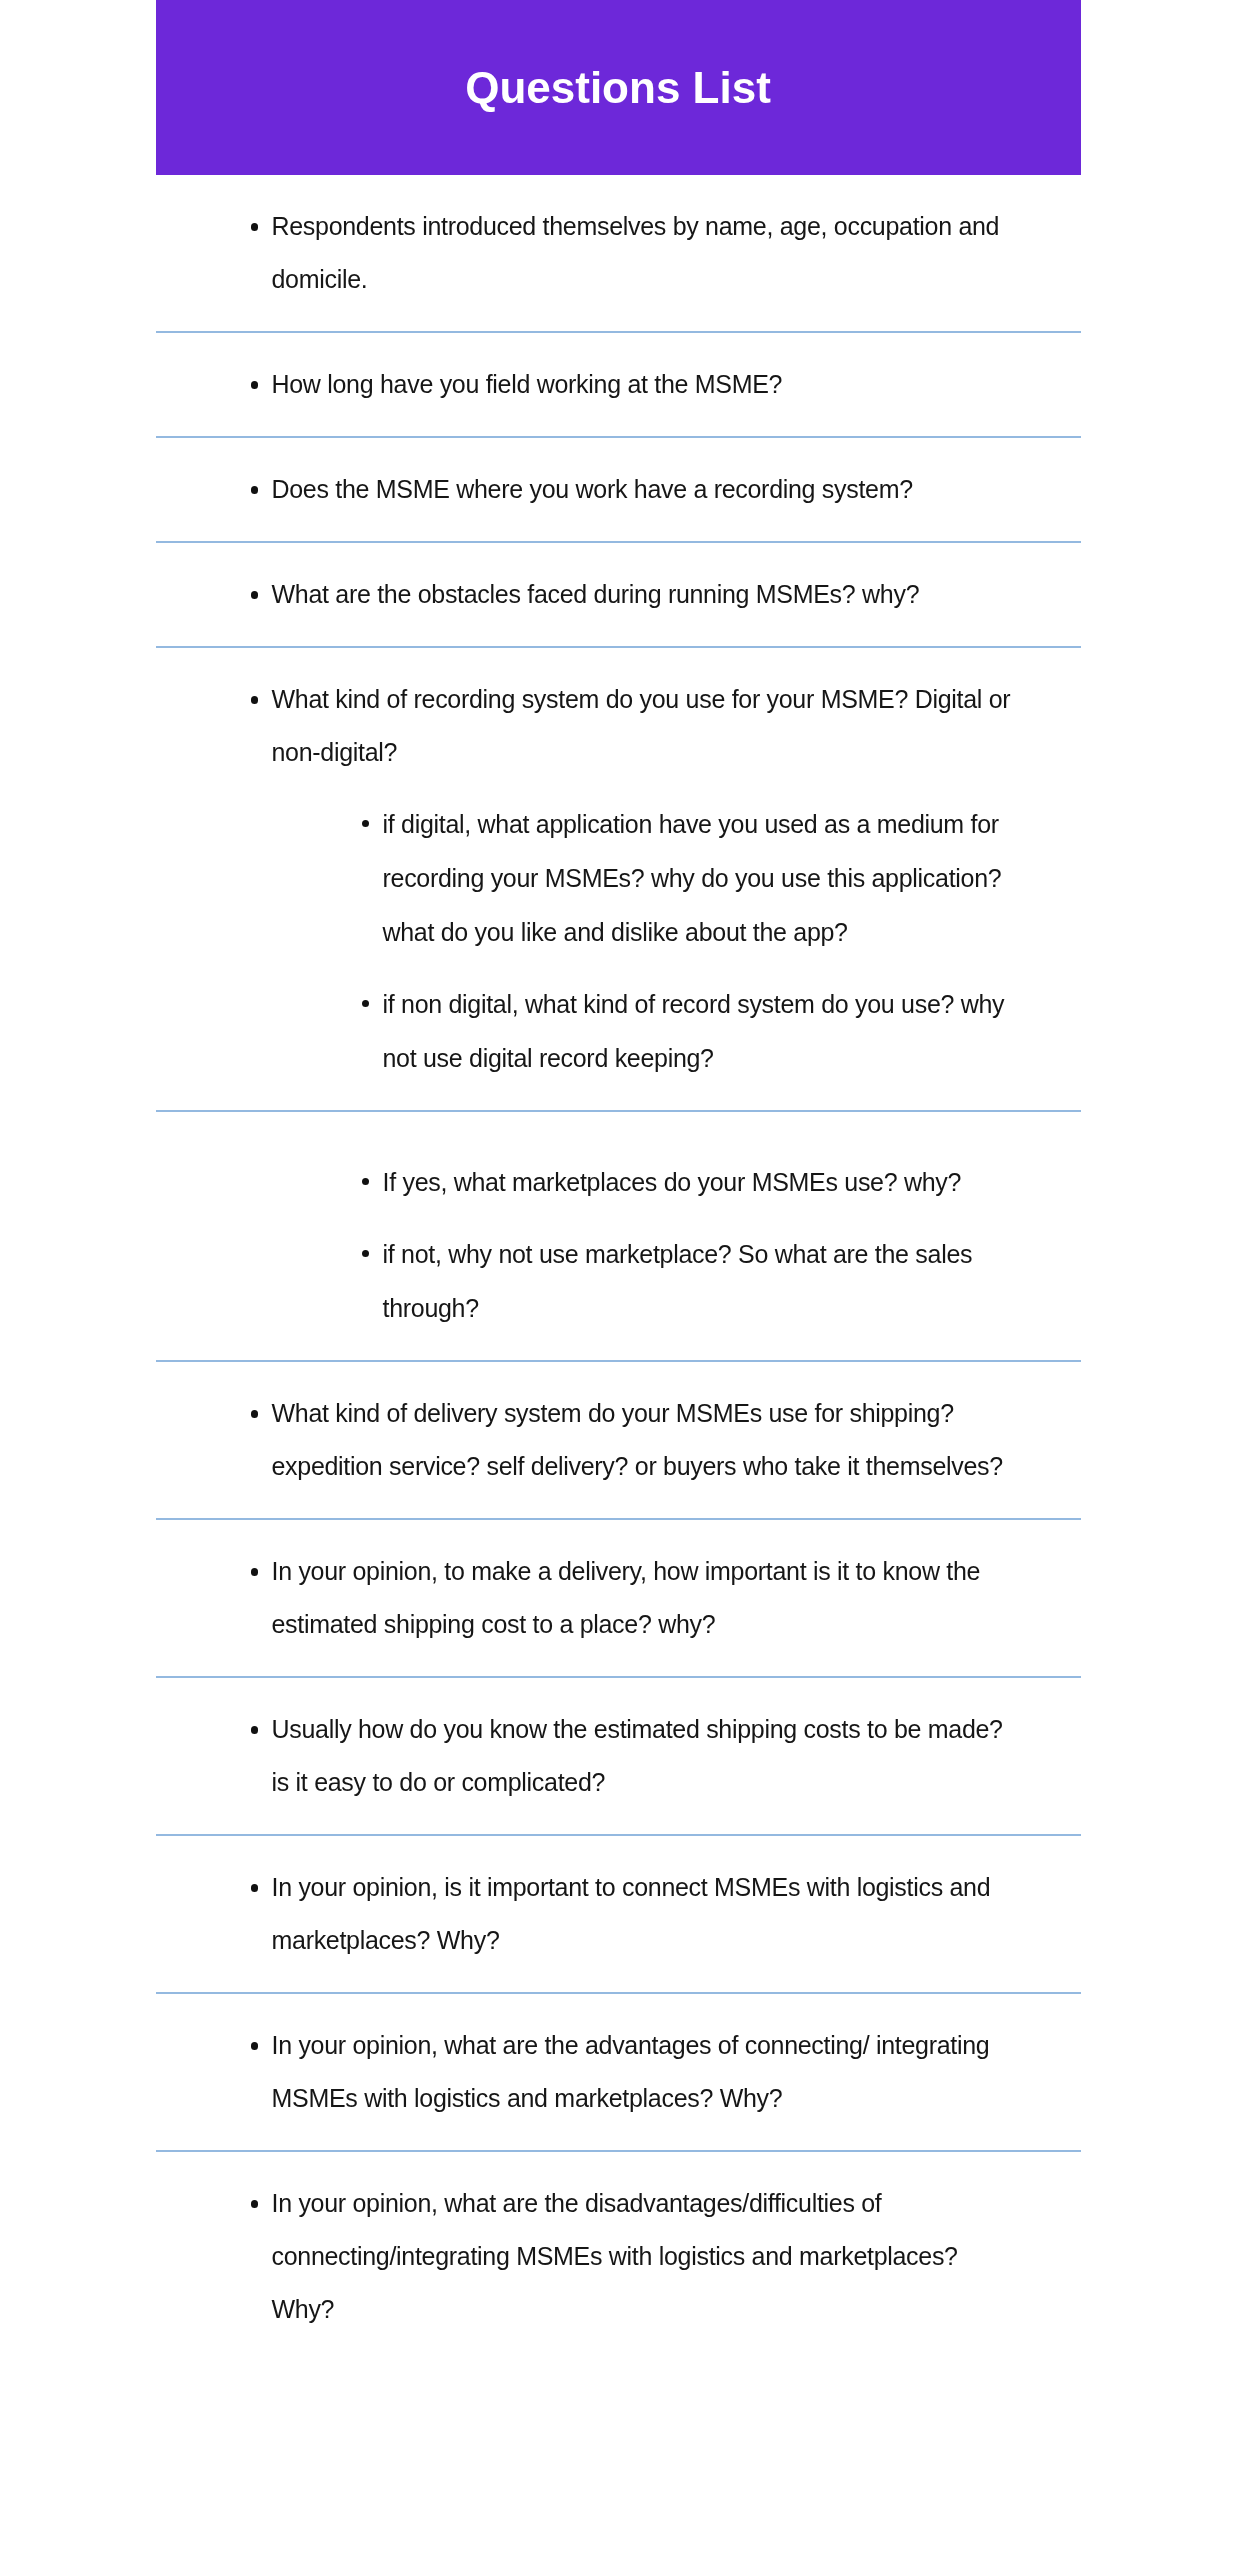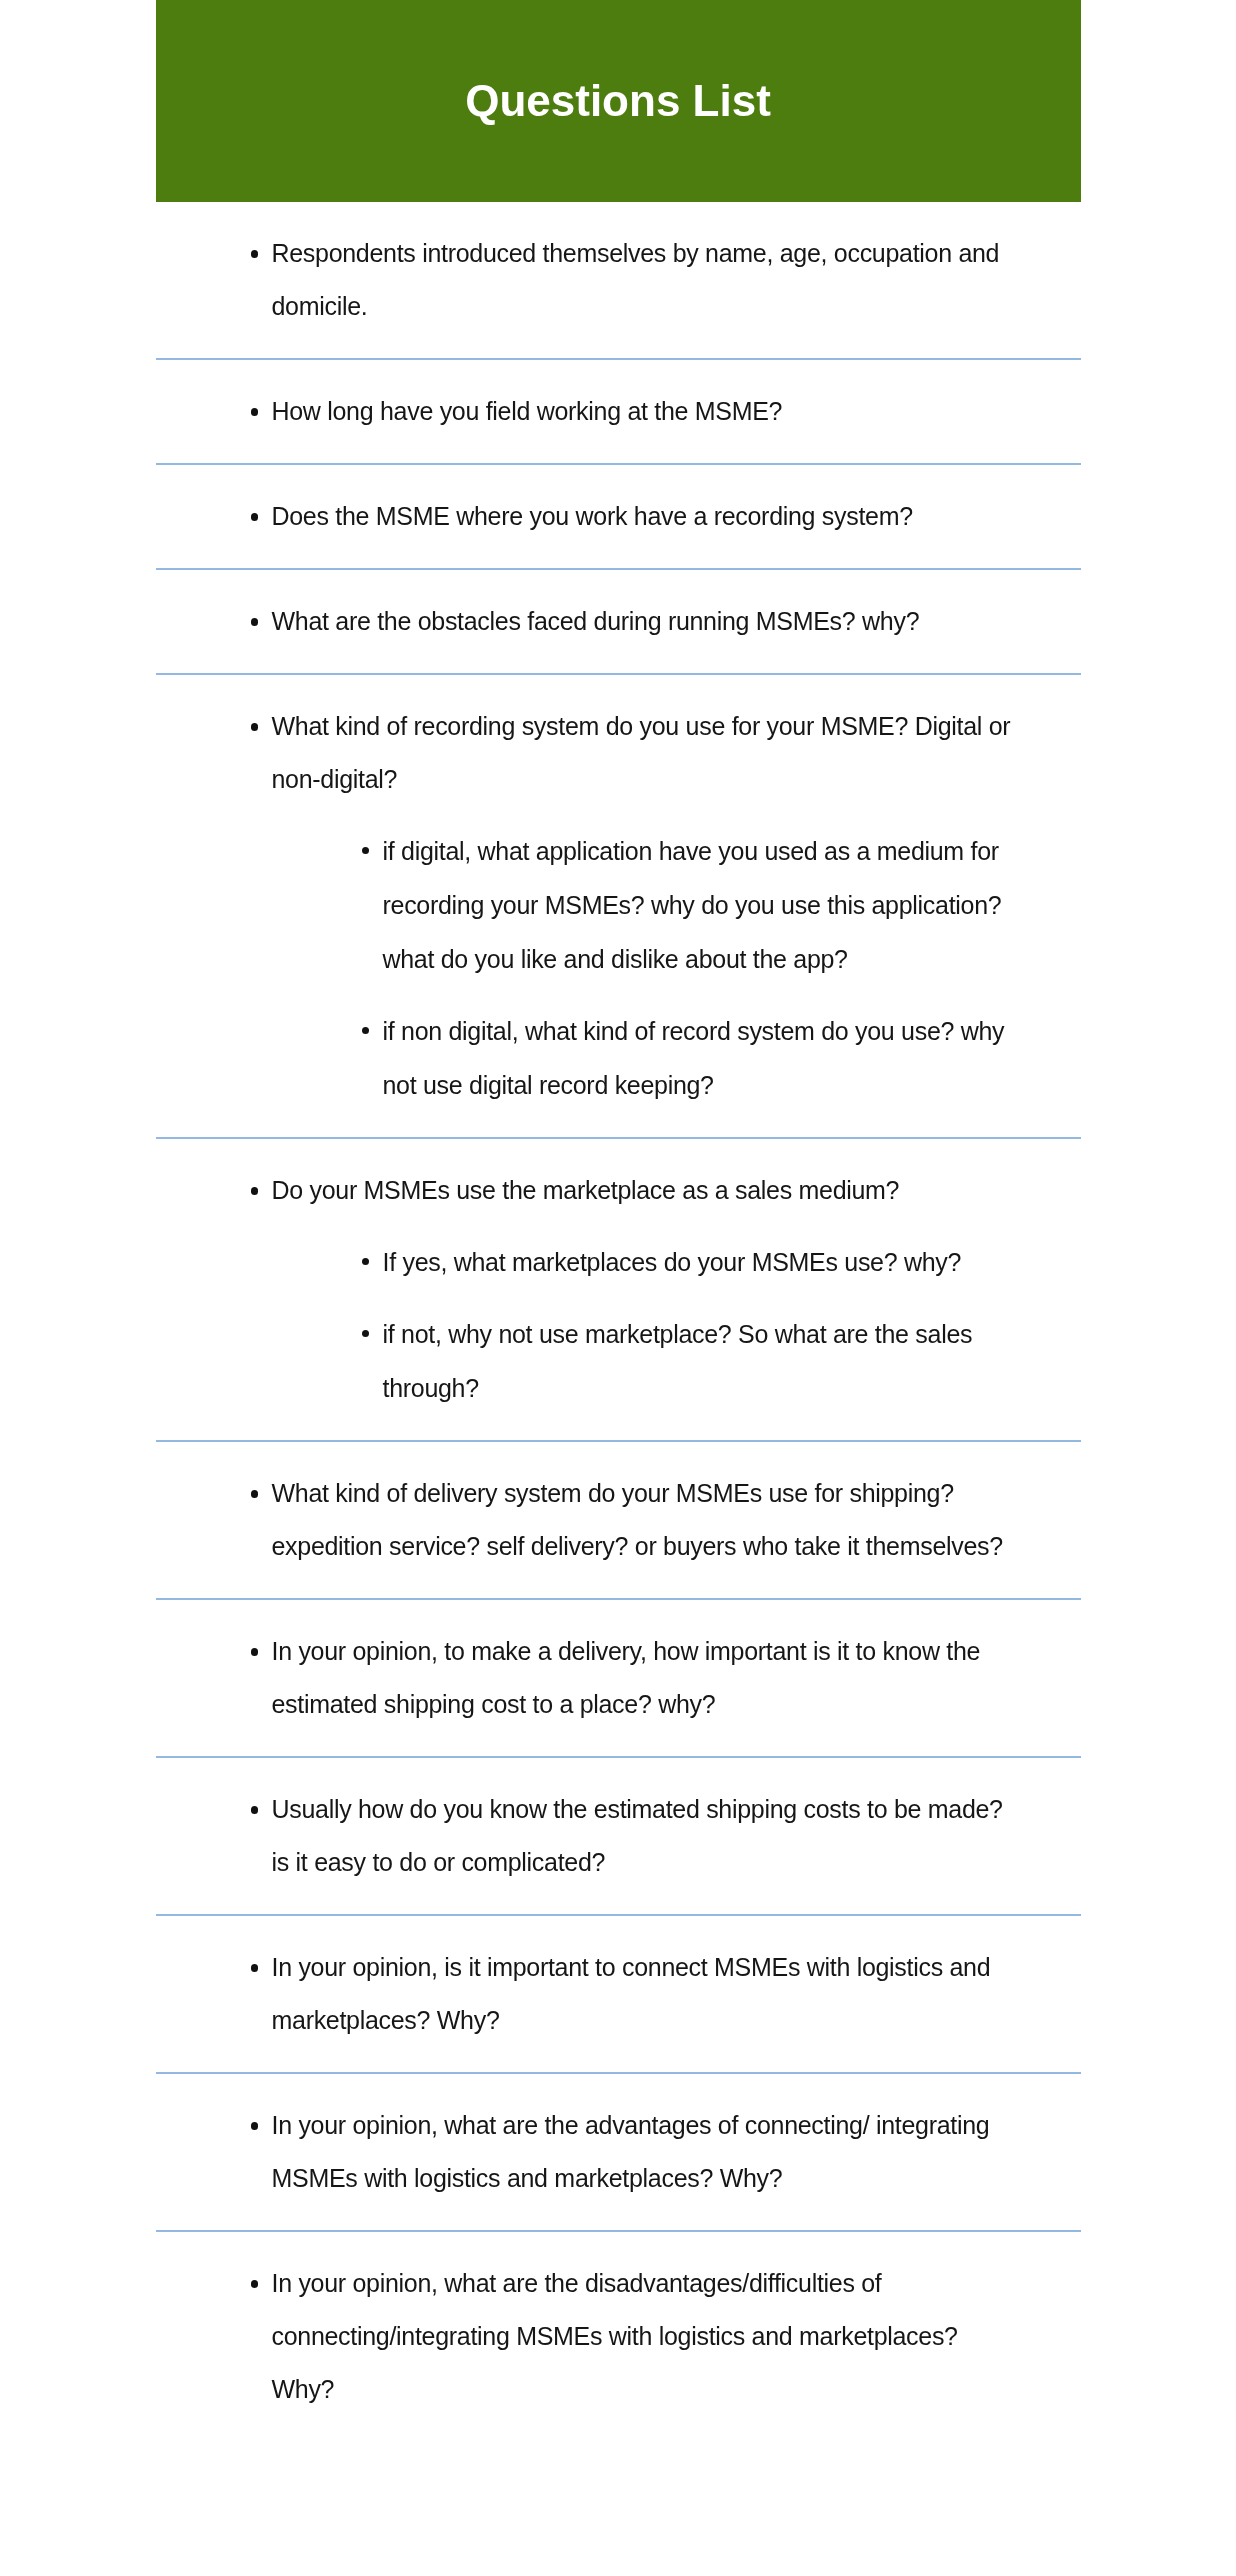--- a/index.html
+++ b/index.html
@@ -12,22 +12,22 @@
     font-family: "Liberation Sans", sans-serif;
   }
 
   .content {
     width: 925px;
     margin: 0 auto;
   }
 
   
   .banner {
-    height: 202px;
-    background: #4d7c0f;
+    height: 175px;
+    background: #6d28d9;
     display: flex;
     align-items: center;
     justify-content: center;
   }
   .banner .title {
     color: #ffffff;
     font-size: 44px;
     font-weight: bold;
     letter-spacing: 0;
   }
@@ -115,21 +115,20 @@
 
     <div class="section">
       <div class="q-text">What kind of recording system do you use for your MSME? Digital or non-digital?</div>
       <ul class="sub">
         <li>if digital, what application have you used as a medium for recording your MSMEs? why do you use this application? what do you like and dislike about the app?</li>
         <li>if non digital, what kind of record system do you use? why not use digital record keeping?</li>
       </ul>
     </div>
 
     <div class="section">
-      <div class="q-text">Do your MSMEs use the marketplace as a sales medium?</div>
       <ul class="sub">
         <li>If yes, what marketplaces do your MSMEs use? why?</li>
         <li>if not, why not use marketplace? So what are the sales through?</li>
       </ul>
     </div>
 
     <div class="section">
       <div class="q-text">What kind of delivery system do your MSMEs use for shipping? expedition service? self delivery? or buyers who take it themselves?</div>
     </div>
 

